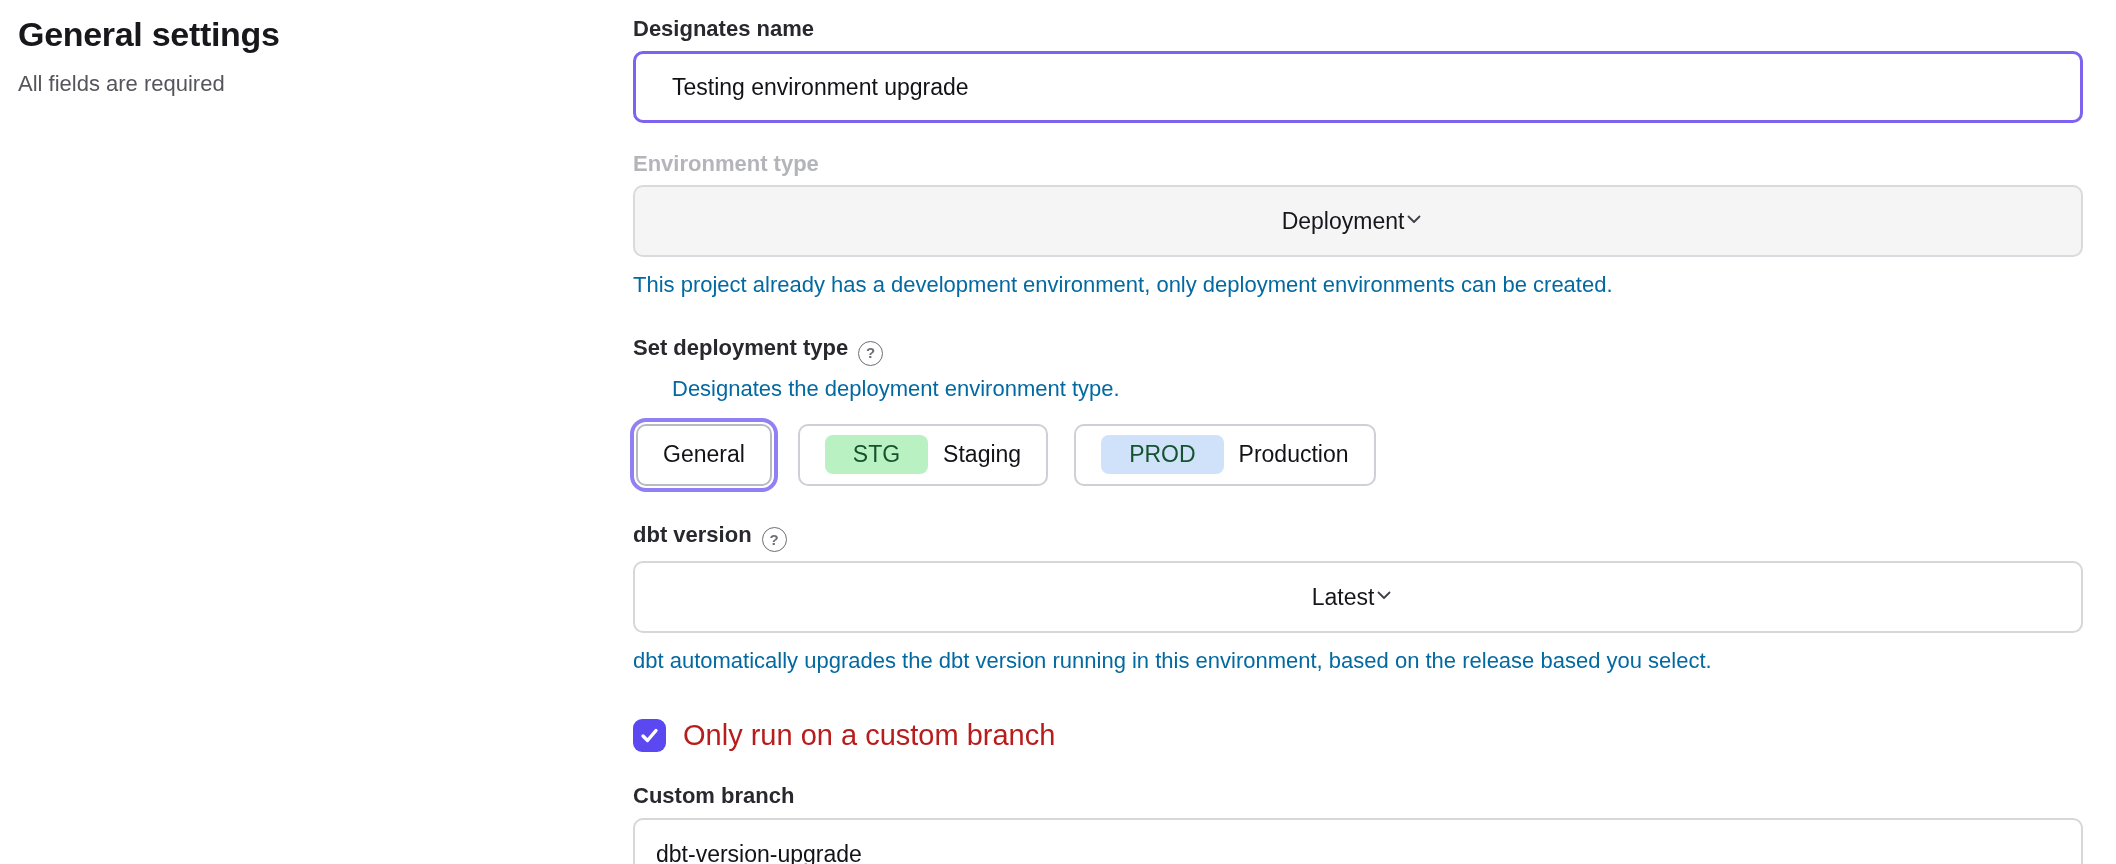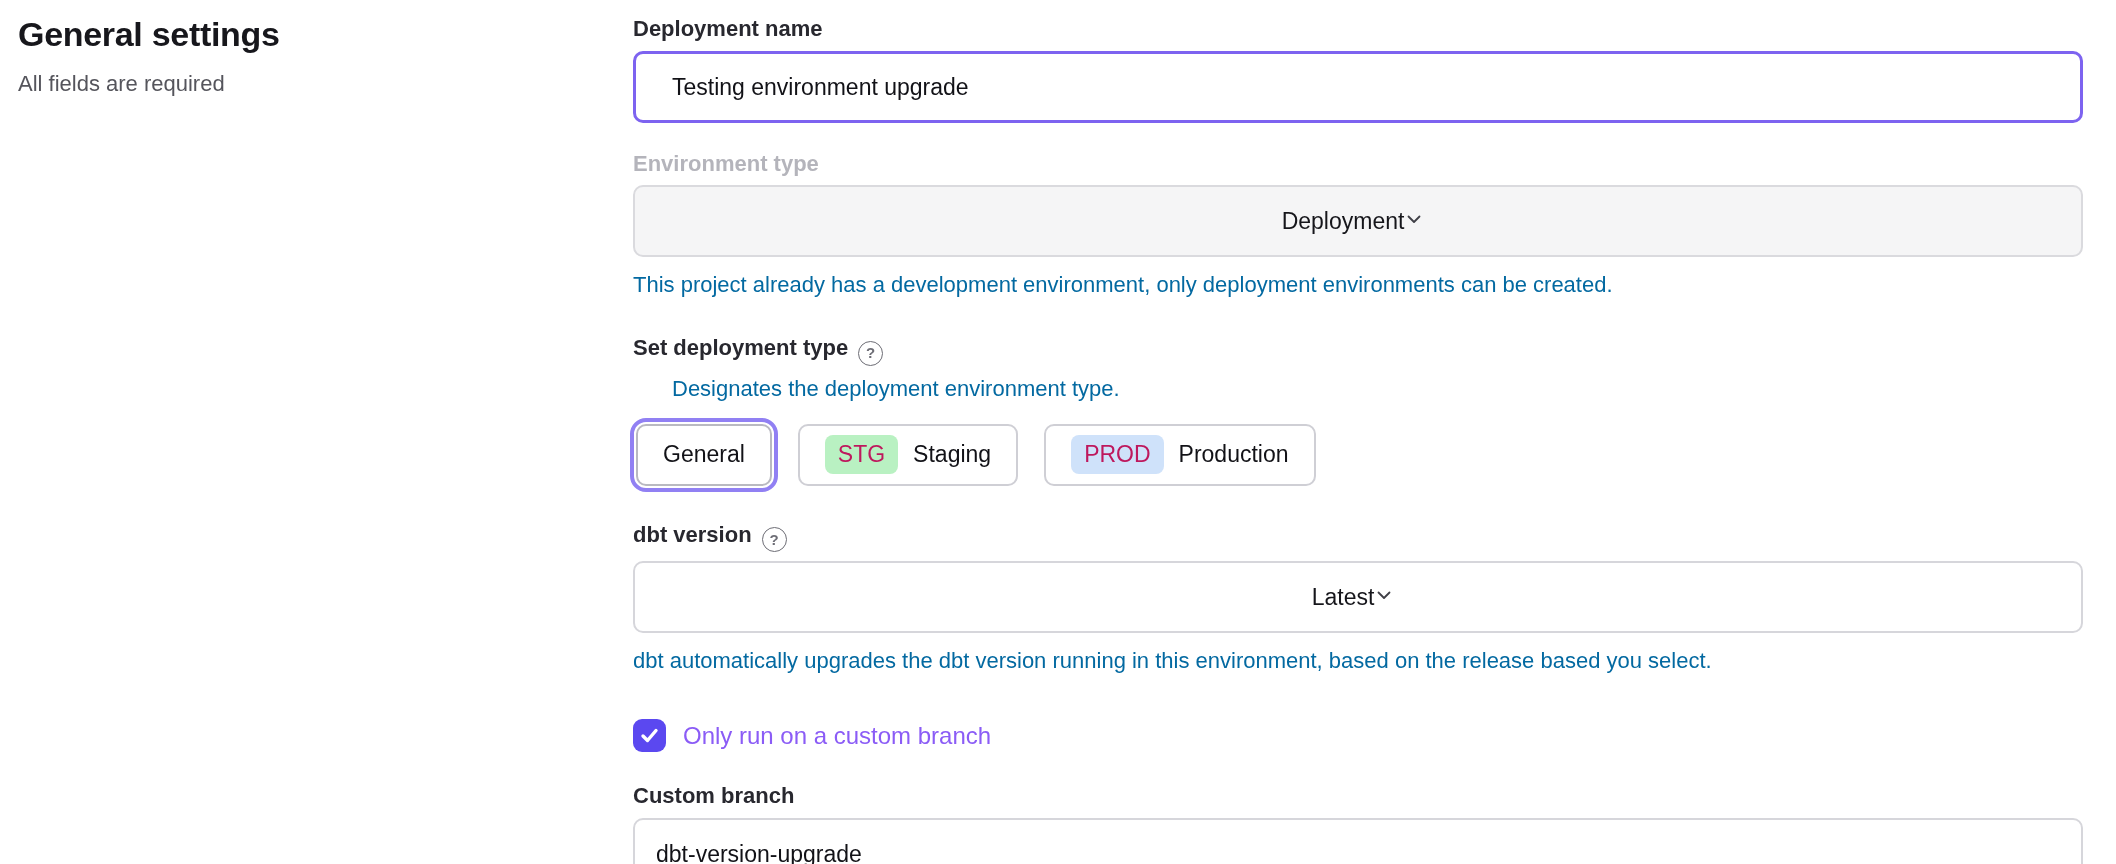--- a/index.html
+++ b/index.html
@@ -50,34 +50,34 @@
     display: inline-flex; align-items: center; height: 62px; padding: 0 25px;
     background: #ffffff; border: 2px solid #cfcfd5; border-radius: 10px;
     font-family: "Liberation Sans", sans-serif; font-size: 23px; color: #121217;
     cursor: pointer;
   }
   .type-btn.selected {
     border-color: #b9b9c1;
     outline: 4.5px solid #9180f3; outline-offset: 2px;
   }
   .type-badge {
-    display: inline-block; padding: 6px 13px; border-radius: 8px;
-    font-size: 23px; font-weight: 500; color: #be185d; margin-right: 15px;
+    display: inline-block; padding: 6px 28px; border-radius: 8px;
+    font-size: 23px; font-weight: 500; color: #14532d; margin-right: 15px;
   }
   .badge-stg { background: #b9f1c2; }
   .badge-prod { background: #cfe2fa; }
 
   
   .checkbox-row { display: flex; align-items: center; gap: 17px; }
   .checkbox {
     width: 33px; height: 33px; border-radius: 9px; background: #5b48f0;
     display: inline-flex; align-items: center; justify-content: center; cursor: pointer;
     flex: 0 0 auto;
   }
-  .checkbox-label { font-size: 24px; color: #8b5cf6; }
+  .checkbox-label { font-size: 29px; color: #b91c1c; }
 
   
   .row-env-name .field-label { margin-bottom: 7px; }
   .row-env-type { margin-top: 26px; }
   .row-env-type .select-box { margin-top: 6px; }
   .row-env-type .helper-text { margin-top: 13px; }
   .row-deploy-type { margin-top: 33px; }
   .row-deploy-type .helper-text { margin-top: 8px; margin-left: 39px; }
   .row-dbt-version { margin-top: 28px; }
   .row-dbt-version .select-box { margin-top: 9px; }
@@ -92,21 +92,21 @@
 <div class="layout">
 
   <aside class="left-col">
     <h1 class="page-title">General settings</h1>
     <p class="page-subtitle">All fields are required</p>
   </aside>
 
   <main class="right-col">
 
     <div class="row-env-name">
-      <label class="field-label">Deployment name</label>
+      <label class="field-label">Designates name</label>
       <input type="text" class="text-input focused" value="Testing environment upgrade" style="">
     </div>
 
     <div class="row-env-type">
       <label class="field-label disabled">Environment type</label>
       <div class="select-box disabled" aria-disabled="true">
         <span class="select-value">Deployment</span>
         <span class="chevron-icon">
           <svg width="20" height="20" viewBox="0 0 20 20" fill="none">
               <path d="M4.5 7.5 L10 13 L15.5 7.5" stroke="#3f3f46" stroke-width="1.8" stroke-linecap="round" stroke-linejoin="round"></path>

